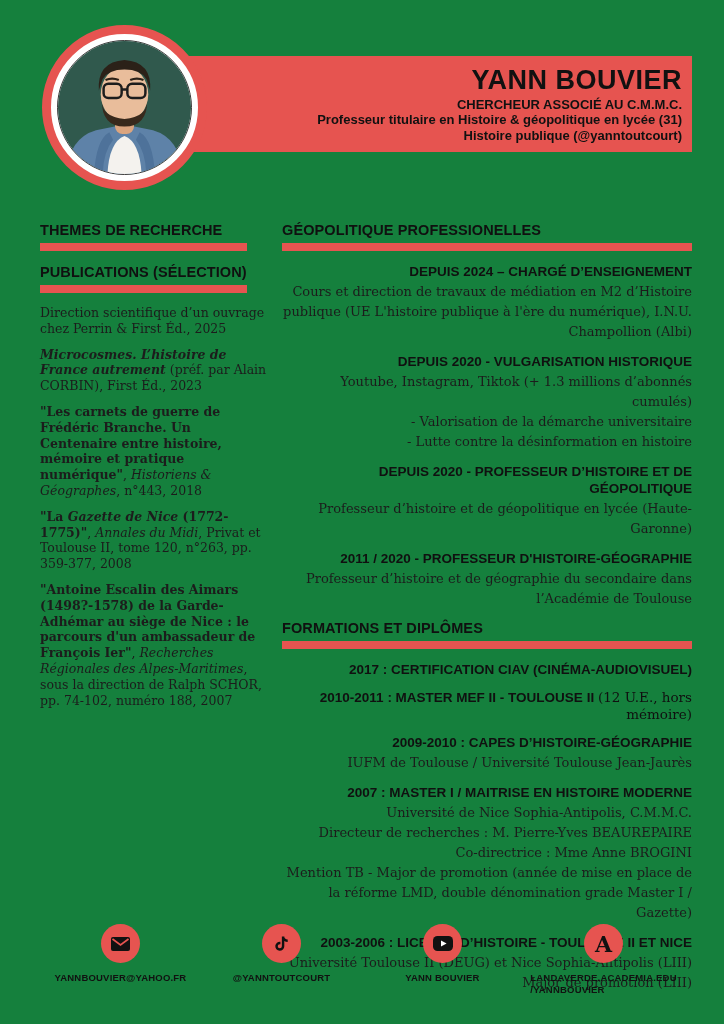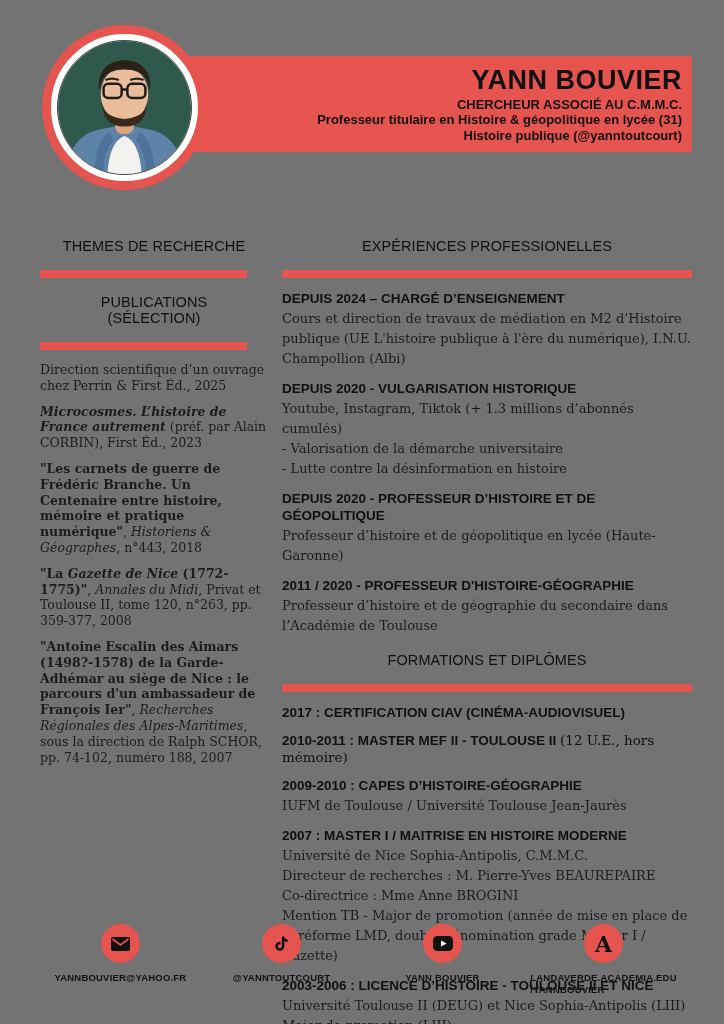--- a/index.html
+++ b/index.html
@@ -1,18 +1,18 @@
 <!DOCTYPE html>
 <html lang="fr" style="--accent: #E65450;"><head>
 <meta charset="utf-8">
 <title>CV</title>
 <style>
   :root{ --accent:#E65450; }
   html,body{margin:0;padding:0;background:#ffffff;}
-  .page{position:relative;width:724px;height:1024px;background:#737373;overflow:hidden;
+  .page{position:relative;width:724px;height:1024px;background:#15803d;overflow:hidden;
         font-family:"DejaVu Serif",serif;color:#1c1c1c;}
 
   
   .band{position:absolute;left:176px;top:56px;width:516px;height:96px;background:var(--accent);
         display:flex;flex-direction:column;justify-content:center;align-items:flex-end;
         padding-right:10px;box-sizing:border-box;z-index:1;}
   .name{font-family:"Liberation Sans",sans-serif;font-weight:bold;font-size:27px;line-height:30px;
         letter-spacing:.5px;color:#111;margin-bottom:2px;}
   .sub{font-family:"Liberation Sans",sans-serif;font-weight:bold;font-size:13px;line-height:15.5px;color:#111;}
 
@@ -20,31 +20,31 @@
   .photo-ring{position:absolute;left:42px;top:25px;width:165px;height:165px;border-radius:50%;
         background:#fff;border:9px solid var(--accent);box-sizing:border-box;z-index:2;
         display:flex;align-items:center;justify-content:center;}
   .photo-inner{width:133px;height:133px;border-radius:50%;overflow:hidden;border:1px solid #3a3a3a;}
   .photo-inner svg{display:block;}
 
   
   .col{position:absolute;top:222px;}
   .col-left{left:40px;width:228px;}
   .col-right{left:282px;width:410px;}
-  h2{margin:16px;font-family:"Liberation Sans",sans-serif;font-size:14.5px;font-weight:normal;
-     color:#101010;letter-spacing:.1px;text-align:center;}
+  h2{margin:0;font-family:"Liberation Sans",sans-serif;font-size:14.5px;font-weight:bold;
+     color:#101010;letter-spacing:.1px;}
   .bar{height:8px;background:var(--accent);margin:5px 0 12px 0;}
   .col-left .bar{width:207px;}
 
   .themes{list-style:none;margin:0;padding:0;font-size:12.5px;line-height:17px;}
   .themes li::before{content:"▪ ";}
   .sec-pubs{margin-top:13px;}
   .pub{margin:0 0 10px;font-size:12.5px;line-height:15.8px;}
 
-  .entry{margin-bottom:11px;}
+  .entry{margin-bottom:11px;text-align:right;}
   .entry-h{margin:0 0 2px;font-size:13.5px;line-height:17px;color:#101010;}
   .entry-line{margin:0;font-size:13px;line-height:20px;}
   .sec-form{margin-top:8px;}
 
   
   .seg-h{font-family:"Liberation Sans",sans-serif;font-weight:bold;}
   .seg-r{font-family:"DejaVu Serif",serif;font-weight:normal;font-style:normal;}
   .seg-i{font-style:italic;}
   .seg-b{font-weight:bold;}
   .seg-bi{font-weight:bold;font-style:italic;}
@@ -104,21 +104,21 @@
           <p class="pub"><span class="seg-bi">Microcosmes. L’histoire de France autrement</span><span class="seg-r"> (préf. par Alain CORBIN), First Éd., 2023</span></p>
           <p class="pub"><span class="seg-b">"Les carnets de guerre de Frédéric Branche. Un Centenaire entre histoire, mémoire et pratique numérique"</span><span class="seg-r">, </span><span class="seg-i">Historiens &amp; Géographes</span><span class="seg-r">, n°443, 2018</span></p>
           <p class="pub"><span class="seg-b">"La </span><span class="seg-bi">Gazette de Nice</span><span class="seg-b"> (1772-1775)"</span><span class="seg-r">, </span><span class="seg-i">Annales du Midi</span><span class="seg-r">, Privat et Toulouse II, tome 120, n°263, pp. 359-377, 2008</span></p>
           <p class="pub"><span class="seg-b">"Antoine Escalin des Aimars (1498?-1578) de la Garde-Adhémar au siège de Nice : le parcours d'un ambassadeur de François Ier"</span><span class="seg-r">, </span><span class="seg-i">Recherches Régionales des Alpes-Maritimes</span><span class="seg-r">, sous la direction de Ralph SCHOR, pp. 74-102, numéro 188, 2007</span></p>
         </div>
     </section>
   </div>
 
   <div class="col col-right">
     <section>
-      <h2>EXPÉRIENCES PROFESSIONELLES</h2>
+      <h2>GÉOPOLITIQUE PROFESSIONELLES</h2>
       <div class="bar"></div>
       <div>
           <div class="entry">
             <p class="entry-h"><span class="seg-h">DEPUIS 2024 – CHARGÉ D’ENSEIGNEMENT</span></p>
             <p class="entry-line"><span class="seg-r">Cours et direction de travaux de médiation en M2 d’Histoire publique (UE L'histoire publique à l'ère du numérique), I.N.U. Champollion (Albi)</span></p>
           </div>
           <div class="entry">
             <p class="entry-h"><span class="seg-h">DEPUIS 2020 - VULGARISATION HISTORIQUE</span></p>
             <p class="entry-line"><span class="seg-r">Youtube, Instagram, Tiktok (+ 1.3 millions d’abonnés cumulés)</span></p>
             <p class="entry-line"><span class="seg-r">- Valorisation de la démarche universitaire</span></p>

